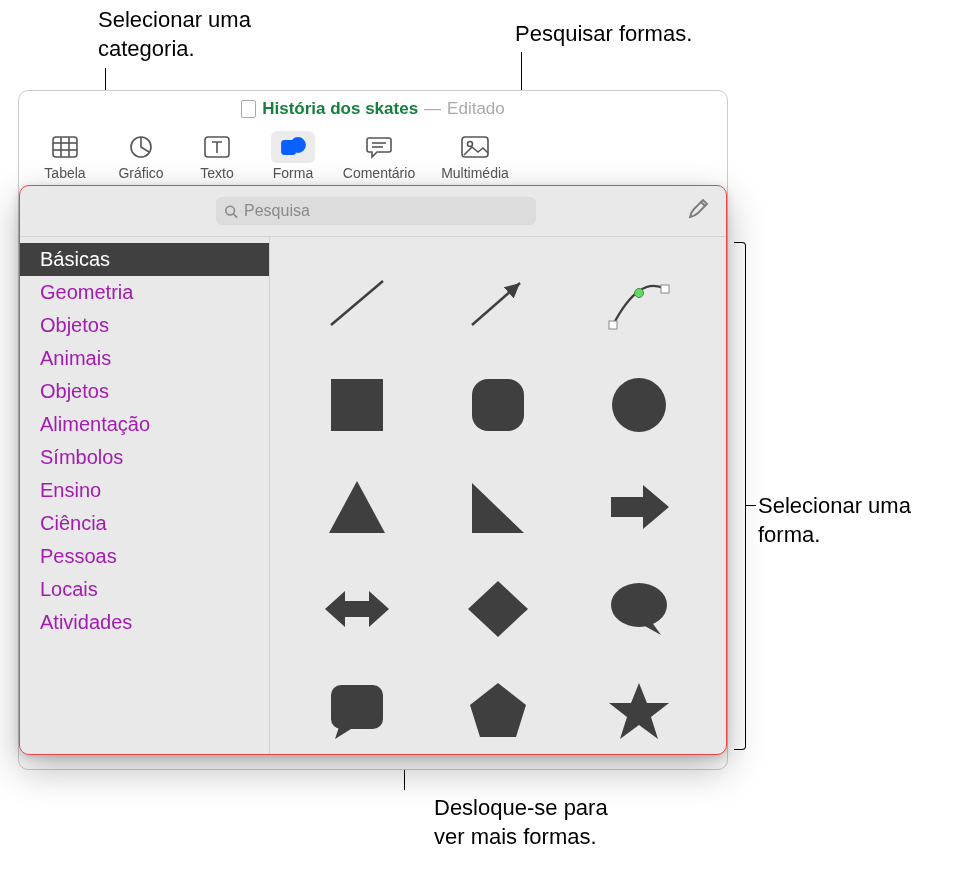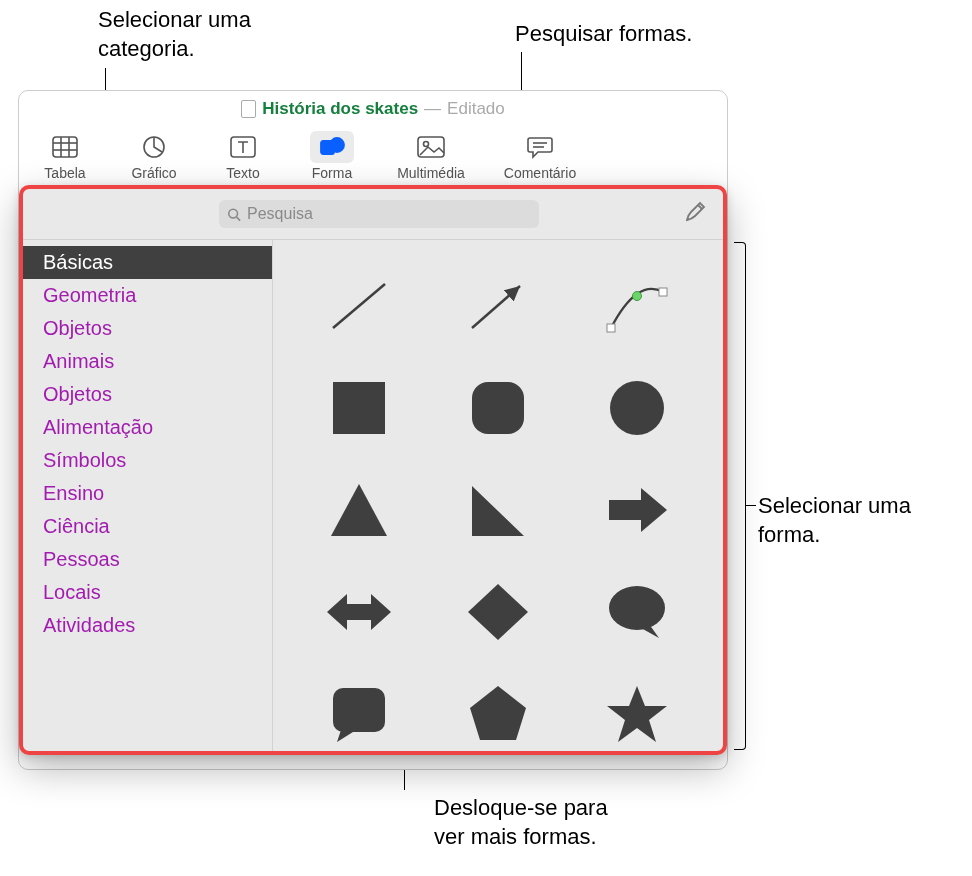--- a/index.html
+++ b/index.html
@@ -56,21 +56,21 @@
     .doc-title {
       font-weight: 700;
       color: #15803d;
     }
     .doc-status {
       color: #aaa;
       font-weight: 500;
     }
     .toolbar {
       display: flex;
-      gap: 13px;
+      gap: 0;
       padding: 4px 8px 0 8px;
       height: 60px;
     }
     .toolbar-item {
       display: flex;
       flex-direction: column;
       align-items: center;
       justify-content: flex-start;
       width: 76px;
       cursor: pointer;
@@ -91,21 +91,21 @@
       align-items: center;
       justify-content: center;
     }
     .popover {
       position: absolute;
       left: 0px;
       top: 94px;
       width: 708px;
       height: 570px;
       background: #e9e9e9;
-      border: 4px solid #ef4444;
+      border: 1px solid #ef4444;
       border-radius: 10px;
       box-shadow: 0 14px 38px rgba(0,0,0,0.28), 0 2px 8px rgba(0,0,0,0.15);
       display: flex;
       flex-direction: column;
     }
     .popover-header {
       height: 50px;
       display: flex;
       align-items: center;
       padding: 0 16px;
@@ -252,37 +252,37 @@
       <div class="iconbox">
         <svg width="26" height="24" viewBox="0 0 26 24" fill="none" stroke="#0a60ff" stroke-width="1.8">
           <rect x="2" y="6" width="13" height="13" rx="2"></rect>
           <circle cx="18" cy="10" r="7"></circle>
         </svg>
       </div>
       <span>Forma</span>
     </div>
     <div class="toolbar-item wide">
       <div class="iconbox">
+        <svg width="26" height="24" viewBox="0 0 26 24" fill="none" stroke="#555" stroke-width="1.6">
+          <path d="M3 3 H23 A2 2 0 0 1 25 5 V15 A2 2 0 0 1 23 17 H11 L6 22 V17 H3 A2 2 0 0 1 1 15 V5 A2 2 0 0 1 3 3 Z"></path>
+          <line x1="6" y1="8" x2="20" y2="8"></line>
+            <line x1="6" y1="12" x2="17" y2="12"></line>
+        </svg>
+      </div>
+      <span>Comentário</span>
+    </div>
+    <div class="toolbar-item wide">
+      <div class="iconbox">
         <svg width="28" height="22" viewBox="0 0 28 22" fill="none" stroke="#555" stroke-width="1.6">
           <rect x="1" y="1" width="26" height="20" rx="3"></rect>
           <circle cx="9" cy="8" r="2.5"></circle>
           <path d="M3 19 L11 11 L17 16 L22 12 L27 17"></path>
         </svg>
       </div>
       <span>Multimédia</span>
-    </div>
-    <div class="toolbar-item wide">
-      <div class="iconbox">
-        <svg width="26" height="24" viewBox="0 0 26 24" fill="none" stroke="#555" stroke-width="1.6">
-          <path d="M3 3 H23 A2 2 0 0 1 25 5 V15 A2 2 0 0 1 23 17 H11 L6 22 V17 H3 A2 2 0 0 1 1 15 V5 A2 2 0 0 1 3 3 Z"></path>
-          <line x1="6" y1="8" x2="20" y2="8"></line>
-            <line x1="6" y1="12" x2="17" y2="12"></line>
-        </svg>
-      </div>
-      <span>Comentário</span>
     </div>
   </div>
 
   <div class="popover">
     <div class="popover-header">
       <div class="search-field">
         <svg width="15" height="15" viewBox="0 0 16 16" fill="none" stroke="#8a8a8a" stroke-width="1.8">
           <circle cx="7" cy="7" r="5"></circle>
             <line x1="11" y1="11" x2="15" y2="15"></line>
         </svg>

